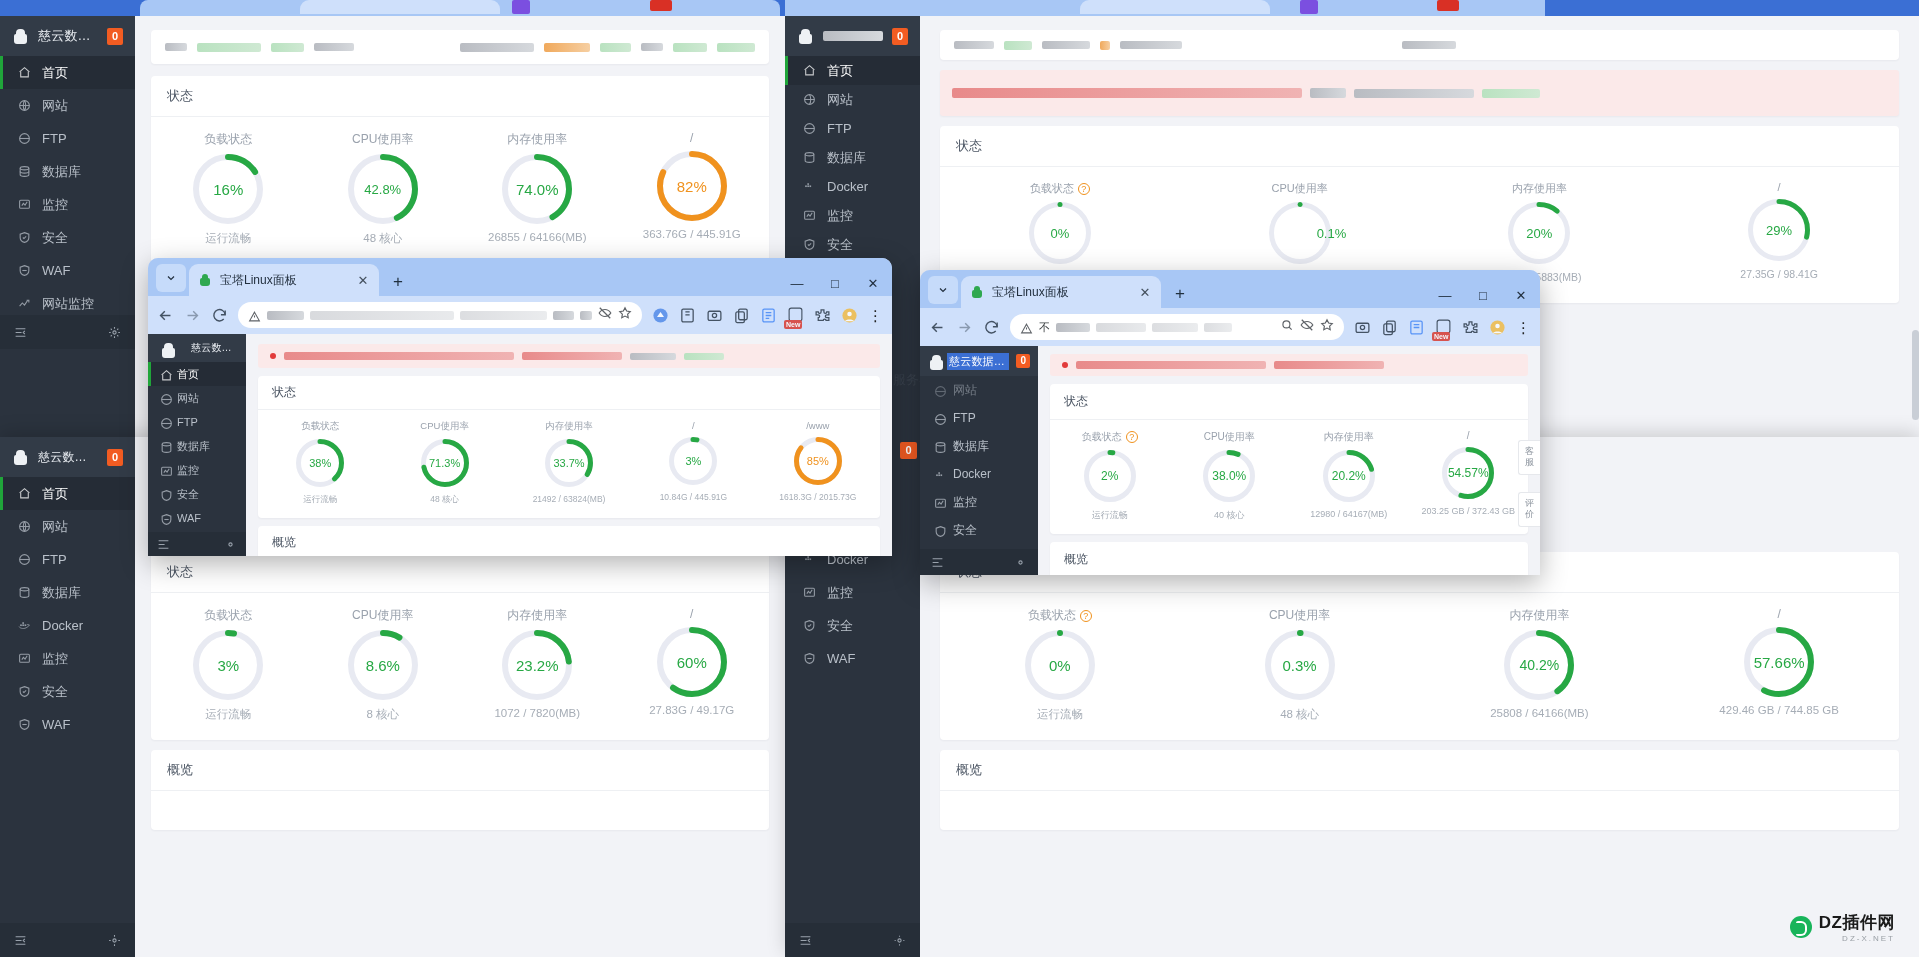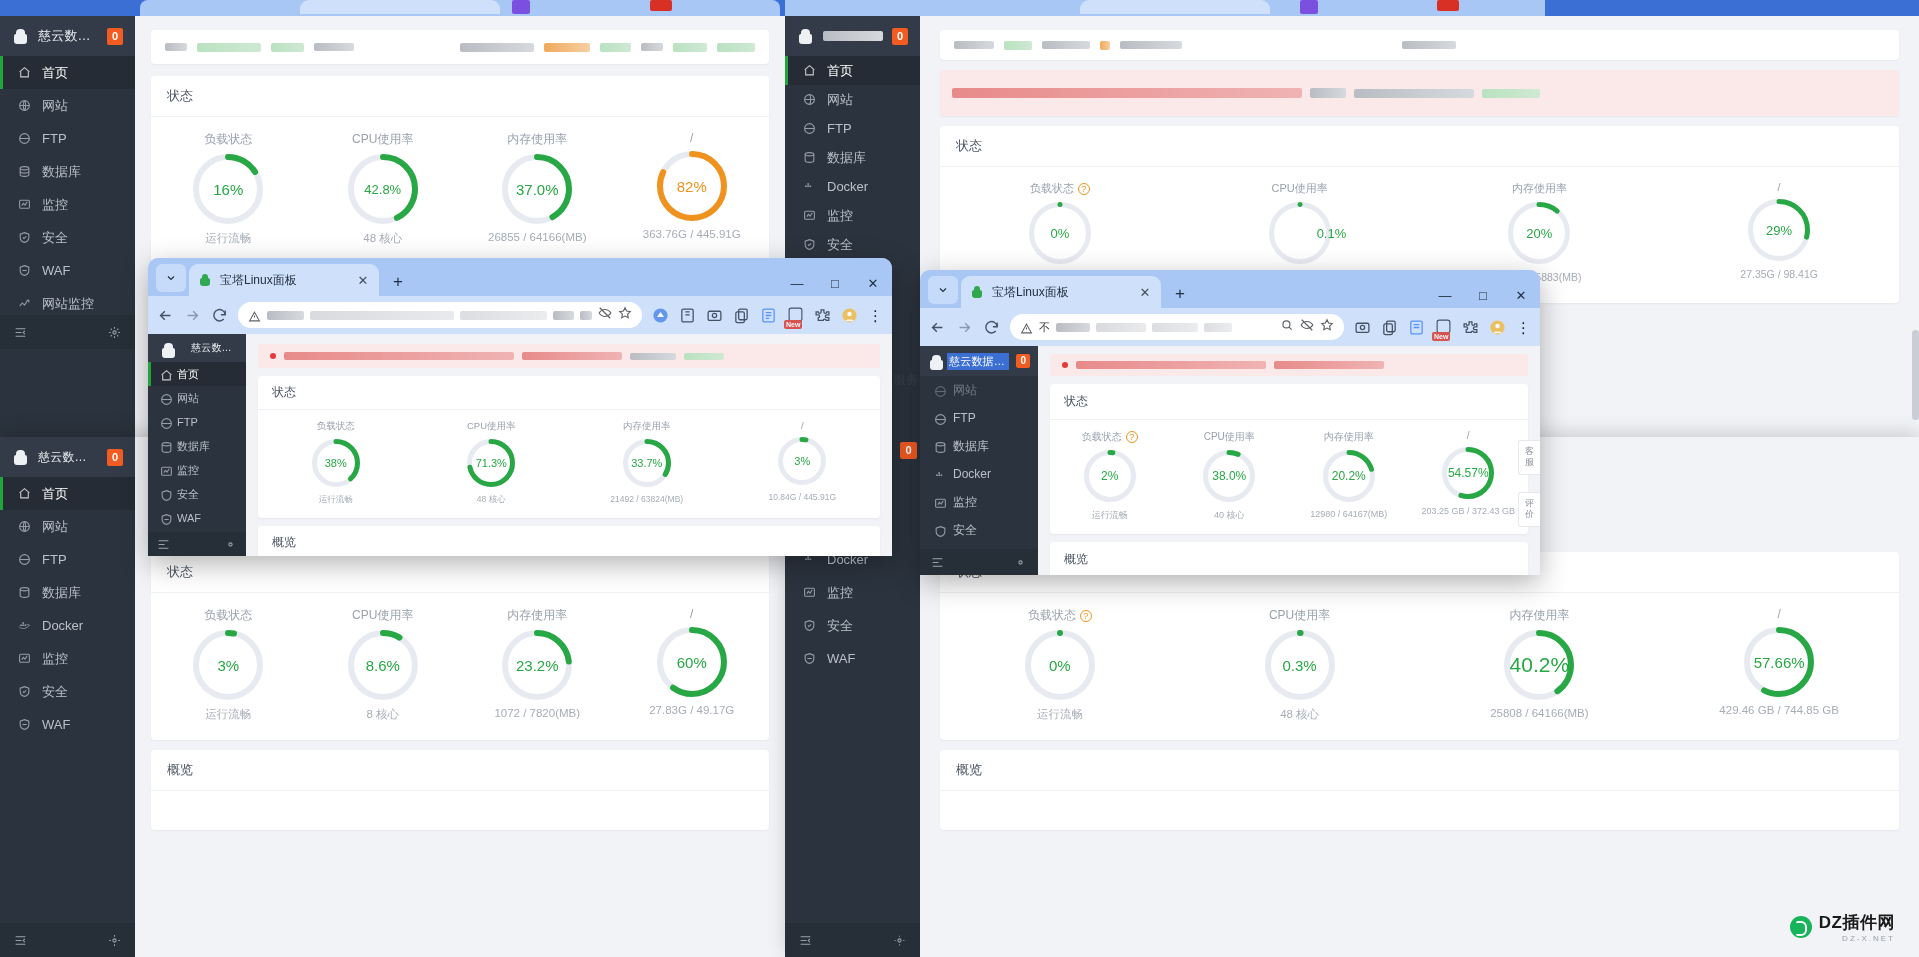--- a/index.html
+++ b/index.html
@@ -345,21 +345,21 @@
             </div>
             <div class="gauge">
               <div class="g-title" style="font-size: 12px;">
                 <span>内存使用率</span>
               </div>
               <div class="ring" style="width: 70px; height: 70px;">
                 <svg width="70" height="70" viewBox="0 0 70 70">
                   <circle cx="35" cy="35" r="32" fill="none" stroke="#e8eaf2" stroke-width="6"></circle>
                   <circle cx="35" cy="35" r="32" fill="none" stroke="#27a844" stroke-width="6" stroke-linecap="round" stroke-dasharray="84.24 116.82"></circle>
                 </svg>
-                <div class="val" style="font-size: 15px;">37.0%</div>
+                <div class="val" style="font-size: 15px;">74.0%</div>
               </div>
               <div class="g-sub" style="font-size: 11.5px;">26855 / 64166(MB)</div>
             </div>
             <div class="gauge">
               <div class="g-title" style="font-size: 12px;">
                 <span>/</span>
               </div>
               <div class="ring" style="width: 70px; height: 70px;">
                 <svg width="70" height="70" viewBox="0 0 70 70">
                   <circle cx="35" cy="35" r="32" fill="none" stroke="#e8eaf2" stroke-width="6"></circle>
@@ -797,21 +797,21 @@
             </div>
             <div class="gauge">
               <div class="g-title" style="font-size: 12px;">
                 <span>内存使用率</span>
               </div>
               <div class="ring" style="width: 70px; height: 70px;">
                 <svg width="70" height="70" viewBox="0 0 70 70">
                   <circle cx="35" cy="35" r="32" fill="none" stroke="#e8eaf2" stroke-width="6"></circle>
                   <circle cx="35" cy="35" r="32" fill="none" stroke="#27a844" stroke-width="6" stroke-linecap="round" stroke-dasharray="80.83 120.24"></circle>
                 </svg>
-                <div class="val" style="font-size: 21px;">40.2%</div>
+                <div class="val" style="font-size: 14px;">40.2%</div>
               </div>
               <div class="g-sub" style="font-size: 11.5px;">25808 / 64166(MB)</div>
             </div>
             <div class="gauge">
               <div class="g-title" style="font-size: 12px;">
                 <span>/</span>
               </div>
               <div class="ring" style="width: 70px; height: 70px;">
                 <svg width="70" height="70" viewBox="0 0 70 70">
                   <circle cx="35" cy="35" r="32" fill="none" stroke="#e8eaf2" stroke-width="6"></circle>
@@ -1077,20 +1077,33 @@
                   <span>/</span>
                 </div>
                 <div class="ring" style="width: 48px; height: 48px;">
                   <svg width="48" height="48" viewBox="0 0 48 48">
                     <circle cx="24" cy="24" r="21.5" fill="none" stroke="#e8eaf2" stroke-width="5"></circle>
                     <circle cx="24" cy="24" r="21.5" fill="none" stroke="#27a844" stroke-width="5" stroke-linecap="round" stroke-dasharray="4.05 131.04"></circle>
                   </svg>
                   <div class="val" style="font-size: 11px;">3%</div>
                 </div>
                 <div class="g-sub" style="font-size: 8.5px;">10.84G / 445.91G</div>
+              </div>
+              <div class="gauge">
+                <div class="g-title" style="font-size: 9.5px;">
+                  <span>/www</span>
+                </div>
+                <div class="ring" style="width: 48px; height: 48px;">
+                  <svg width="48" height="48" viewBox="0 0 48 48">
+                    <circle cx="24" cy="24" r="21.5" fill="none" stroke="#e8eaf2" stroke-width="5"></circle>
+                    <circle cx="24" cy="24" r="21.5" fill="none" stroke="#f0921e" stroke-width="5" stroke-linecap="round" stroke-dasharray="114.83 20.26"></circle>
+                  </svg>
+                  <div class="val orange" style="font-size: 11px;">85%</div>
+                </div>
+                <div class="g-sub" style="font-size: 8.5px;">1618.3G / 2015.73G</div>
               </div>
             </div>
         </div>
         <div class="card" style="margin:8px 12px 0 12px;height:60px;">
           <div class="card-hd" style="padding:8px 14px;font-size:12px;">概览</div>
         </div>
       </div>
     </div>
   </div>
 

